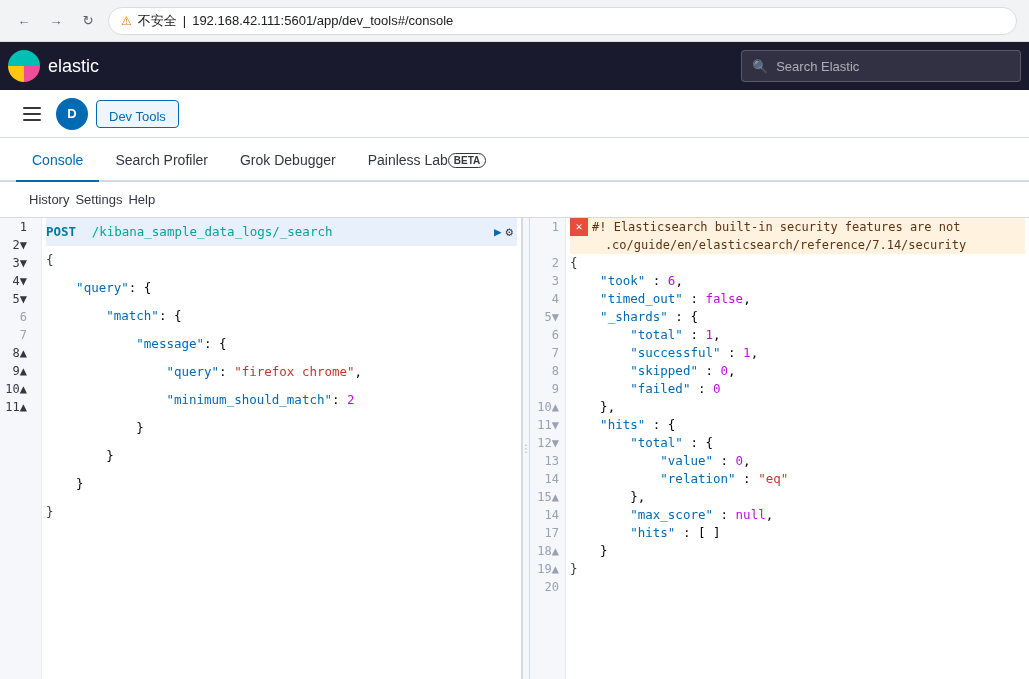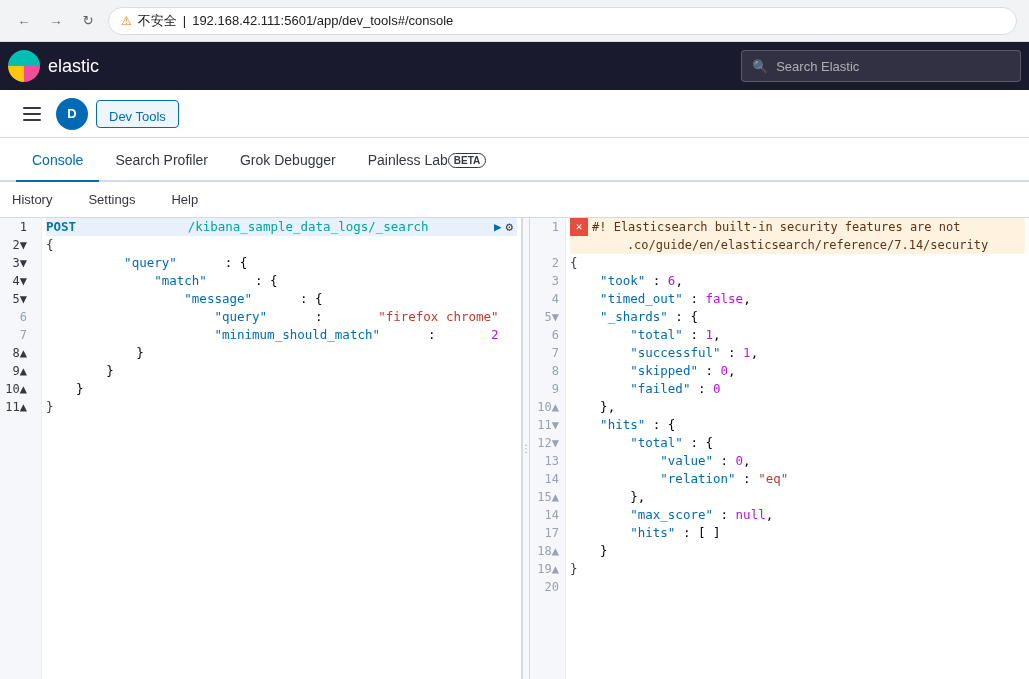--- a/index.html
+++ b/index.html
@@ -154,22 +154,22 @@
       font-weight: 600;
     }
 
     
     .toolbar {
       height: 36px;
       background: #fff;
       border-bottom: 1px solid #d3dae6;
       display: flex;
       align-items: center;
-      padding: 0 12px;
-      gap: 36px;
+      padding: 0 29px;
+      gap: 6px;
     }
     .toolbar-item {
       font-size: 13px;
       color: #343741;
       cursor: pointer;
     }
 
     
     .main-content {
       display: flex;
@@ -208,26 +208,25 @@
       justify-content: flex-end;
       padding-right: 6px;
     }
     .ln.has-fold { color: #343741; }
     .code-content {
       flex: 1;
       padding: 0 4px;
       overflow: hidden;
     }
     .code-line {
-      height: 18px;
+      height: 28px;
       white-space: pre;
       line-height: 18px;
       display: flex;
       align-items: center;
-      gap: 48px;
     }
     .code-line.selected { background: #e8f0fb; }
     .kw-method { color: #0079a5; font-weight: 600; }
     .kw-path { color: #00a69b; margin-left: 8px; }
     .kw-key { color: #006bb4; }
     .kw-string { color: #c0392b; }
     .kw-number { color: #bd10e0; }
     .kw-bool { color: #bd10e0; }
     .kw-brace { color: #343741; }
 
@@ -434,21 +433,21 @@
       <div class="ln">20</div>
     </div>
     <div class="output-content">
 
       <div class="warning-line">
         <div class="warning-icon-box">✕</div>
         <span>#! Elasticsearch built-in security features are not</span>
       </div>
 
       <div class="warning-line">
-        <span style="padding-left:28px;">    .co/guide/en/elasticsearch/reference/7.14/security</span>
+        <span style="padding-left:6px;">    .co/guide/en/elasticsearch/reference/7.14/security</span>
       </div>
 
       <div class="output-line"><span class="kw-brace">{</span></div>
       <div class="output-line"><span>    </span><span class="kw-key">"took"</span><span> : </span><span class="kw-number">6</span><span>,</span></div>
       <div class="output-line"><span>    </span><span class="kw-key">"timed_out"</span><span> : </span><span class="kw-bool">false</span><span>,</span></div>
       <div class="output-line"><span>    </span><span class="kw-key">"_shards"</span><span> : {</span></div>
       <div class="output-line"><span>        </span><span class="kw-key">"total"</span><span> : </span><span class="kw-number">1</span><span>,</span></div>
       <div class="output-line"><span>        </span><span class="kw-key">"successful"</span><span> : </span><span class="kw-number">1</span><span>,</span></div>
       <div class="output-line"><span>        </span><span class="kw-key">"skipped"</span><span> : </span><span class="kw-number">0</span><span>,</span></div>
       <div class="output-line"><span>        </span><span class="kw-key">"failed"</span><span> : </span><span class="kw-number">0</span></div>

